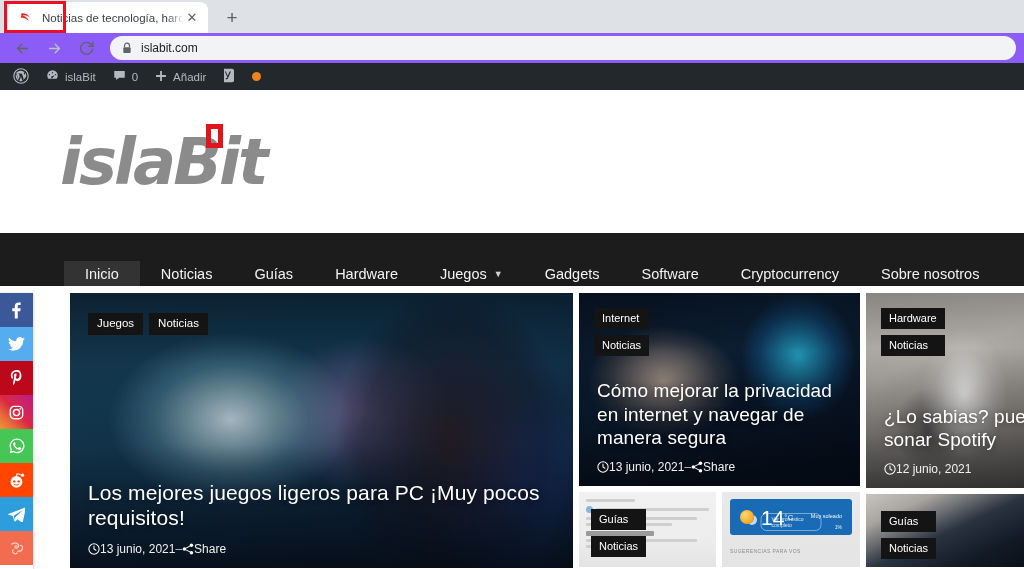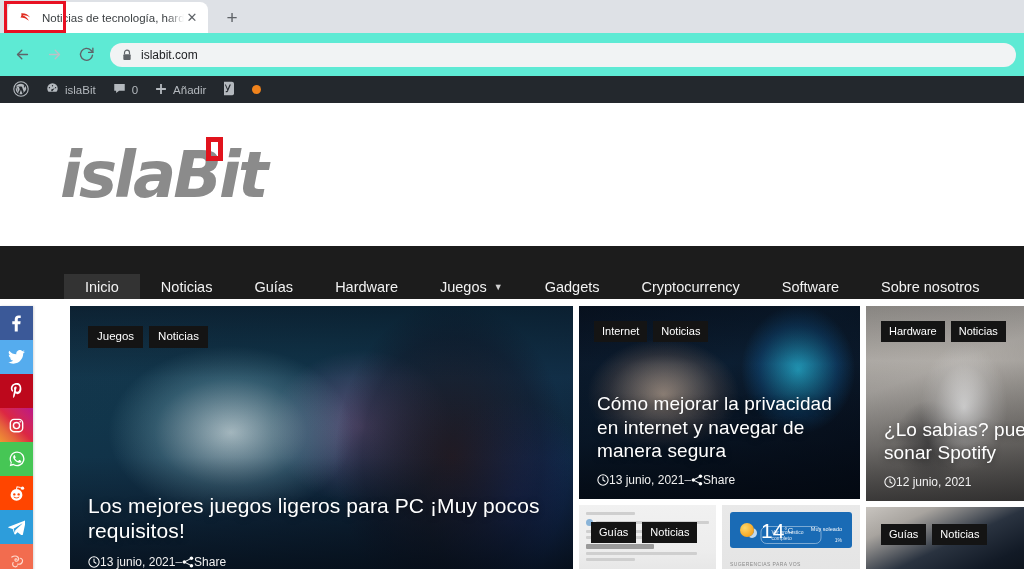--- a/index.html
+++ b/index.html
@@ -48,21 +48,21 @@
     font-size: 19px; color: #5f6368; line-height: 1; font-weight: 300;
   }
   .tab-highlight {
     position: absolute; left: 4px; top: 1px;
     width: 62px; height: 32px;
     border: 3px solid #e81123;
     z-index: 30;
   }
 
   .toolbar {
-    height: 43px; background: #5eead4;
+    height: 30px; background: #8b5cf6;
     display: flex; align-items: center;
     padding: 0 8px;
   }
   .nav-btn {
     width: 28px; height: 28px; margin-right: 4px;
     display: flex; align-items: center; justify-content: center;
     color: #5f6368;
   }
   .nav-btn.disabled { color: #bdc1c6; }
   .omnibox {
@@ -211,21 +211,21 @@
   }
   .img-dark {
     position: absolute; inset: 0;
     background: linear-gradient(155deg, #c8c4bf 0%, #a8a49f 22%, #2a3340 52%, #121a26 78%, #0b1119 100%);
   }
 
   .tags {
     position: absolute; top: 20px; left: 18px;
     display: flex; gap: 6px; z-index: 5;
   }
-  .tags.small { top: 15px; left: 15px; }
+  .tags.small { top: 15px; left: 15px; flex-direction: column; }
   .tag {
     background: #141414; color: #fff;
     font-size: 11.5px; padding: 5px 9px;
     line-height: 1;
   }
   .tag.sm { font-size: 11px; padding: 5px 8px; }
 
   .card-body {
     position: absolute; left: 18px; right: 14px; bottom: 12px;
     z-index: 5; color: #fff;
@@ -397,24 +397,24 @@
       <span>Hardware</span>
     </a>
   <a class="nav-link">
     <span>Juegos</span>
     <span class="caret">▼</span>
   </a>
   <a class="nav-link">
       <span>Gadgets</span>
     </a>
   <a class="nav-link">
+      <span>Software</span>
+    </a>
+  <a class="nav-link">
       <span>Cryptocurrency</span>
-    </a>
-  <a class="nav-link">
-      <span>Software</span>
     </a>
   <a class="nav-link">
     <span>Sobre nosotros</span>
 
   </a>
 </nav>
 
 <main class="content">
 
   <aside class="social-rail">

